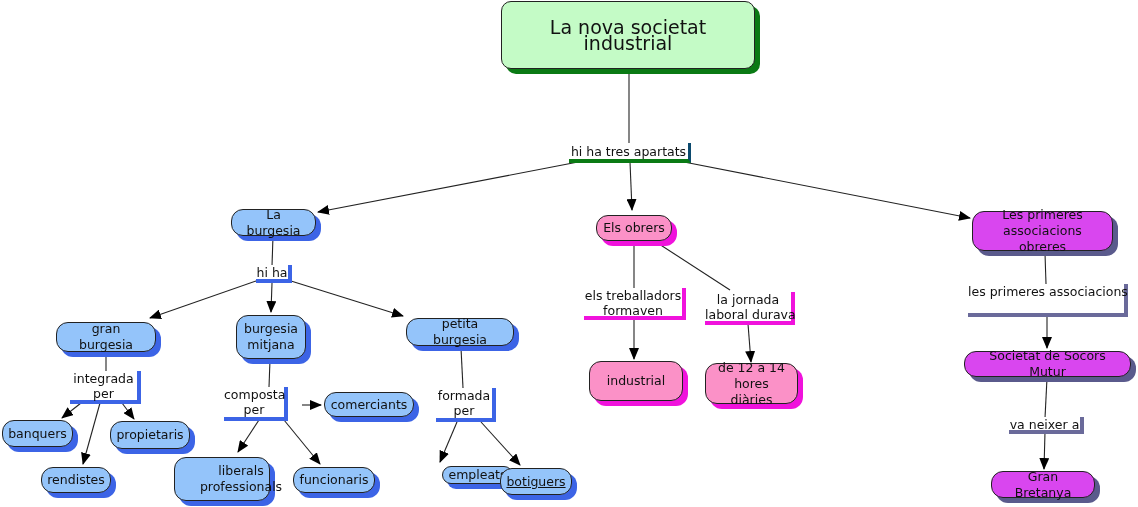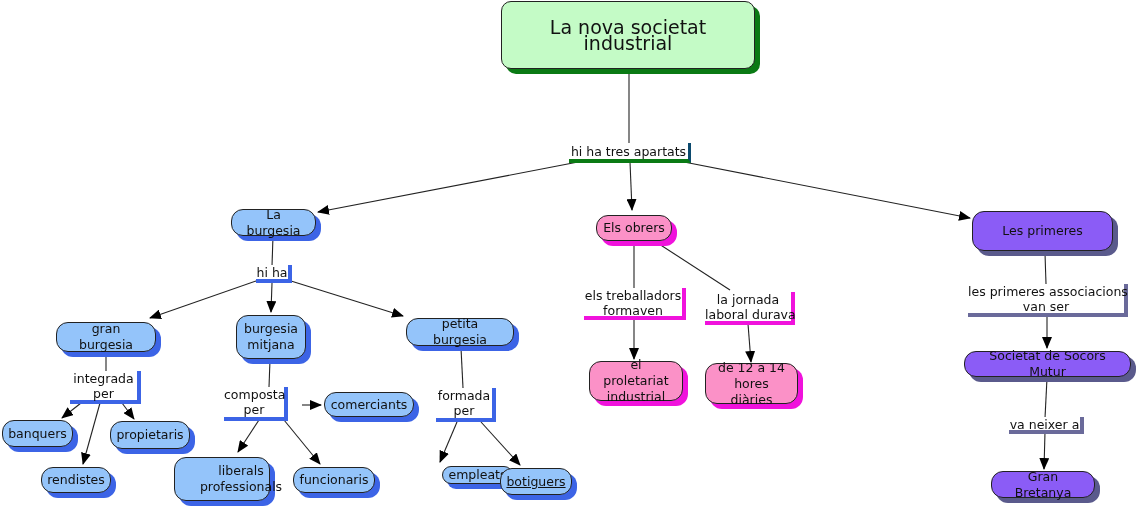--- a/index.html
+++ b/index.html
@@ -4,21 +4,21 @@
   <style>
     html, body { margin: 0; padding: 0; background: #ffffff; }
     body { width: 1138px; height: 507px; position: relative; overflow: hidden;
            font-family: "DejaVu Sans", sans-serif; color: #111; }
     #edges { position: absolute; left: 0; top: 0; width: 1138px; height: 507px; }
     .node { position: absolute; box-sizing: border-box; border: 1px solid #222;
             border-radius: 12px; display: flex; align-items: center; justify-content: center;
             text-align: center; font-size: 12.5px; line-height: 16px; padding: 2px 6px; }
     .blue   { background: #94c4fa; box-shadow: 5px 5px 0 #3c64e6; }
     .pink   { background: #fb91c7; box-shadow: 5px 5px 0 #f012dc; }
-    .purple { background: #8b5cf6; box-shadow: 5px 5px 0 #5a5a8c; }
+    .purple { background: #d946ef; box-shadow: 5px 5px 0 #5a5a8c; }
     .green  { background: #c4fbc6; box-shadow: 5px 5px 0 #0a7a14; border-radius: 10px; font-size: 19px; }
     .link { position: absolute; box-sizing: border-box; background: #fff;
             text-align: center; font-size: 12.5px; line-height: 15px; white-space: nowrap; }
     .link-green  { border-right: 3px solid #0c4a6e; border-bottom: 4px solid #0a7a14; }
     .link-blue   { border-right: 4px solid #3c64e6; border-bottom: 4px solid #3c64e6; }
     .link-pink   { border-right: 4px solid #f012dc; border-bottom: 4px solid #f012dc; }
     .link-purple { border-right: 4px solid #6a6a9a; border-bottom: 4px solid #6a6a9a; }
   </style>
 </head>
 <body>
@@ -141,39 +141,38 @@
 <div class="link link-pink" style="left:584px; top:288px; width:102px; height:32px;">
   <div>els treballadors</div>
   <div>formaven</div>
 </div>
 <div class="link link-pink" style="left:705px; top:292px; width:90px; height:33px;">
   <div>la jornada</div>
   <div>laboral durava</div>
 </div>
 <div class="node pink" style="left:589px; top:361px; width:94px; height:40px;">
   <div>
-    <div>el proletariat</div>
     <div>industrial</div>
   </div>
 </div>
 <div class="node pink" style="left:705px; top:363px; width:93px; height:41px;">
   <div>
     <div>de 12 a 14</div>
     <div>hores diàries</div>
   </div>
 </div>
 
 <div class="node purple" style="left:972px; top:211px; width:141px; height:40px;">
   <div>
     <div>Les primeres</div>
+    <div>associacions obreres</div>
   </div>
 </div>
 <div class="link link-purple" style="left:968px; top:284px; width:160px; height:33px;">
   <div>les primeres associacions</div>
-  <div>van ser</div>
 </div>
 <div class="node purple" style="left:964px; top:351px; width:167px; height:26px;">
   <span>Societat de Socors Mutur</span>
 </div>
 <div class="link link-purple" style="left:1009px; top:417px; width:75px; height:17px;">
   <span>va neixer a</span>
 </div>
 <div class="node purple" style="left:991px; top:471px; width:104px; height:27px;">
   <span>Gran Bretanya</span>
 </div>

